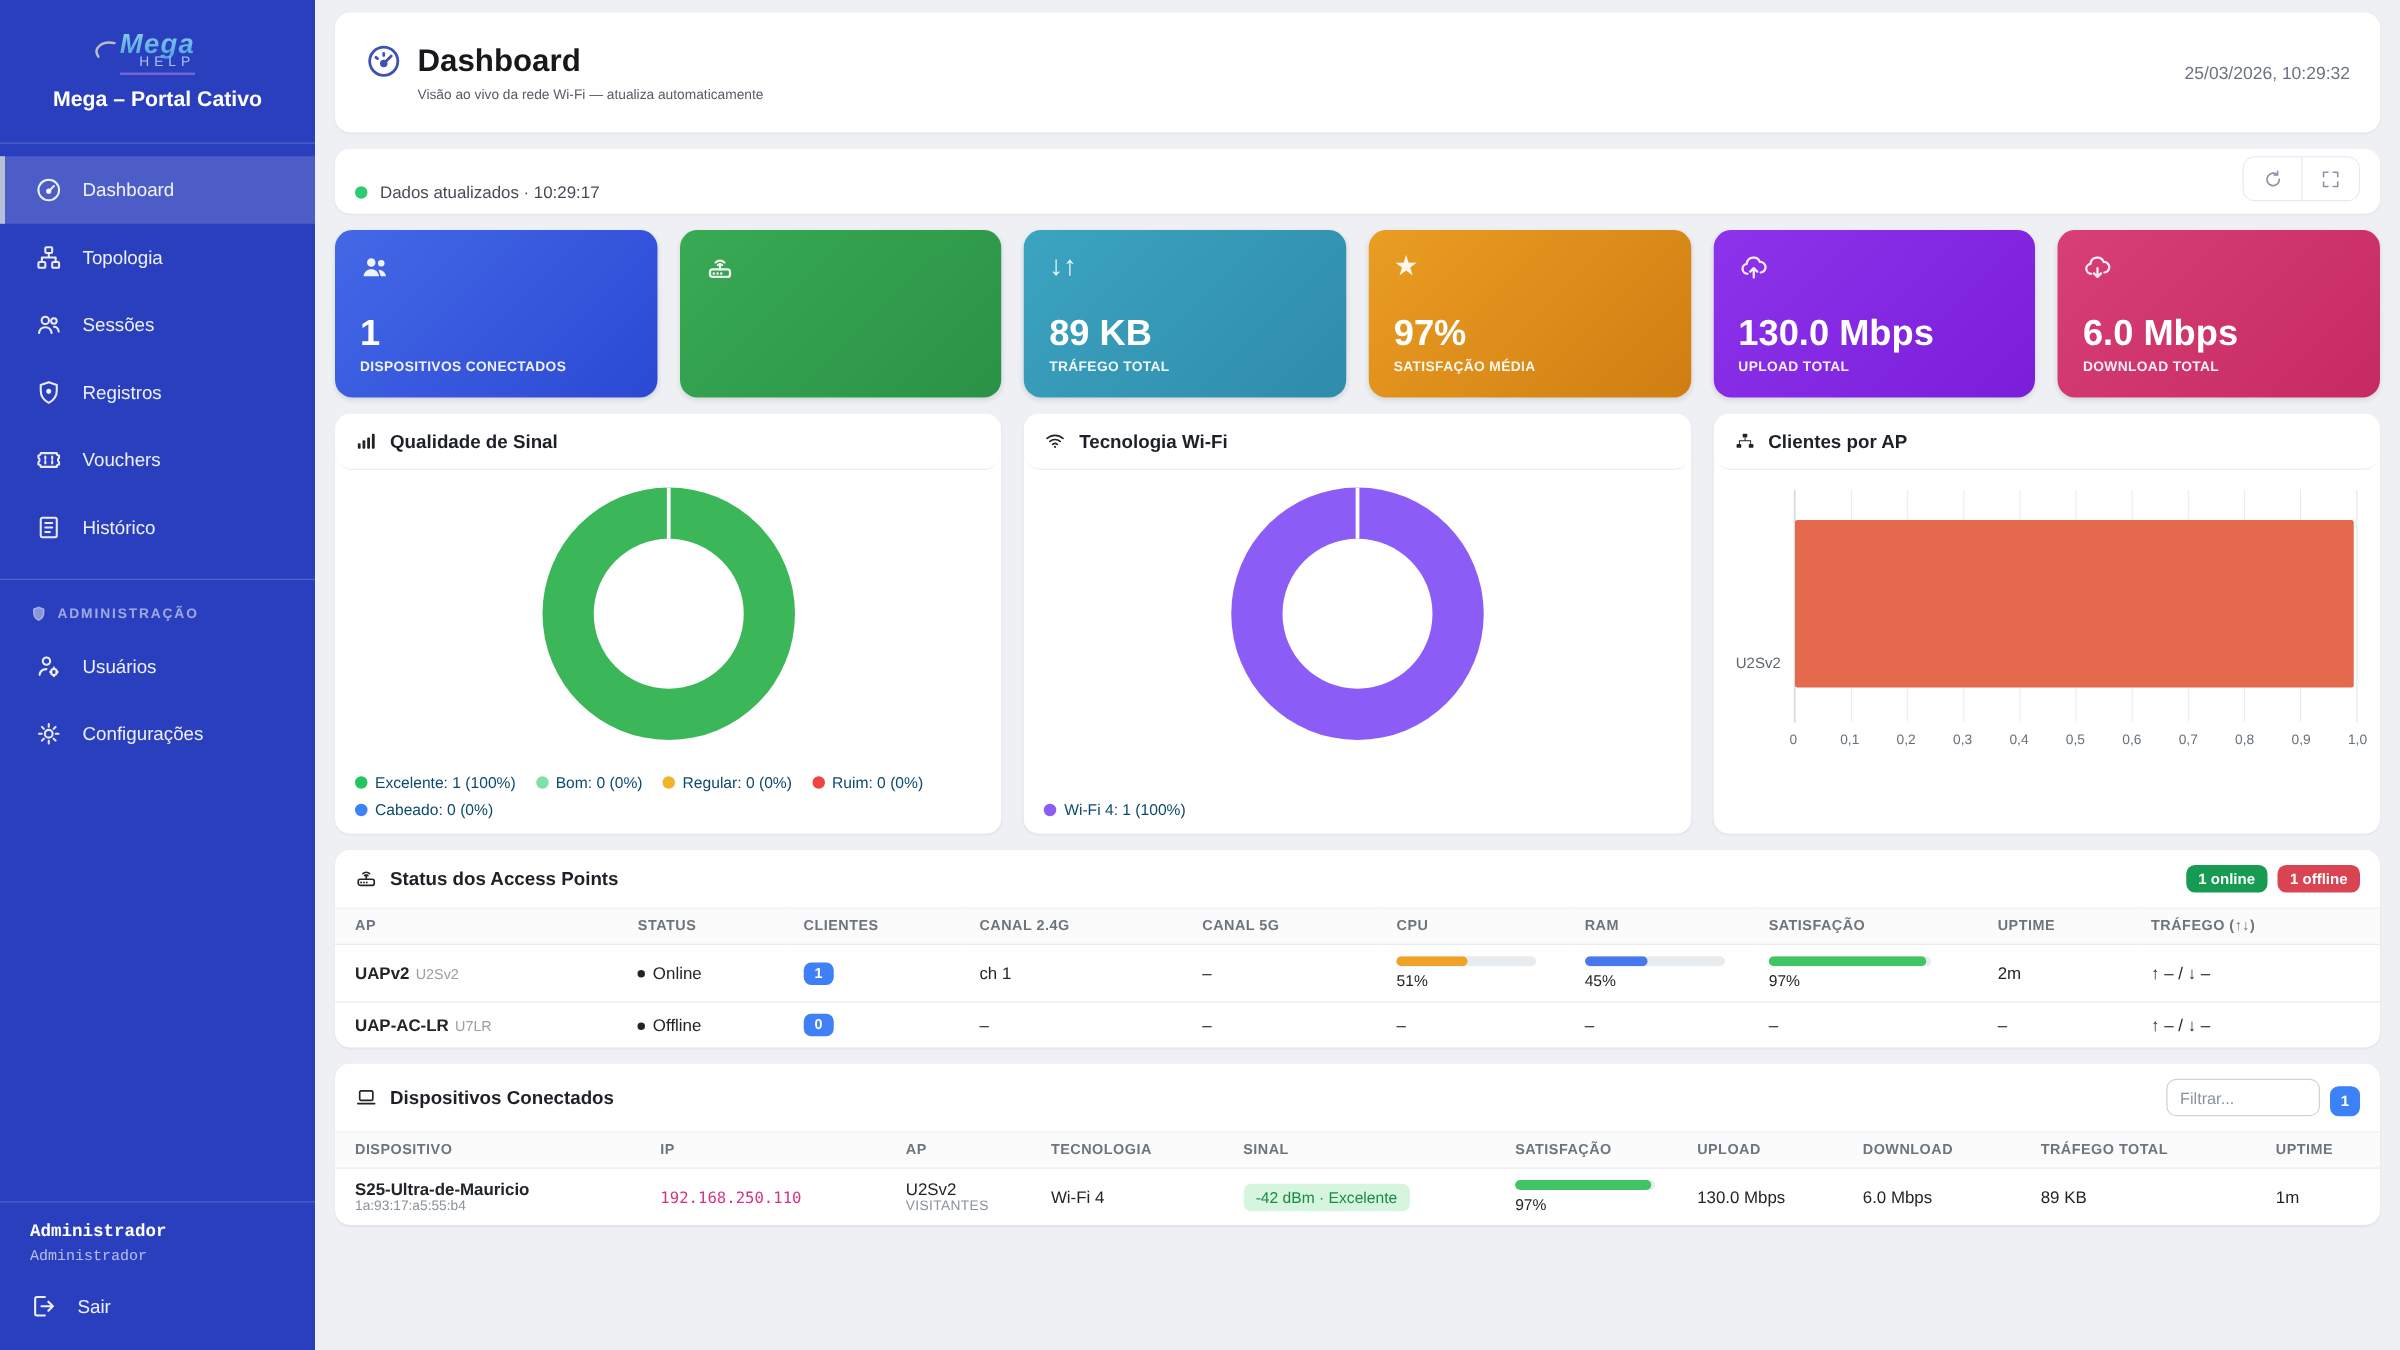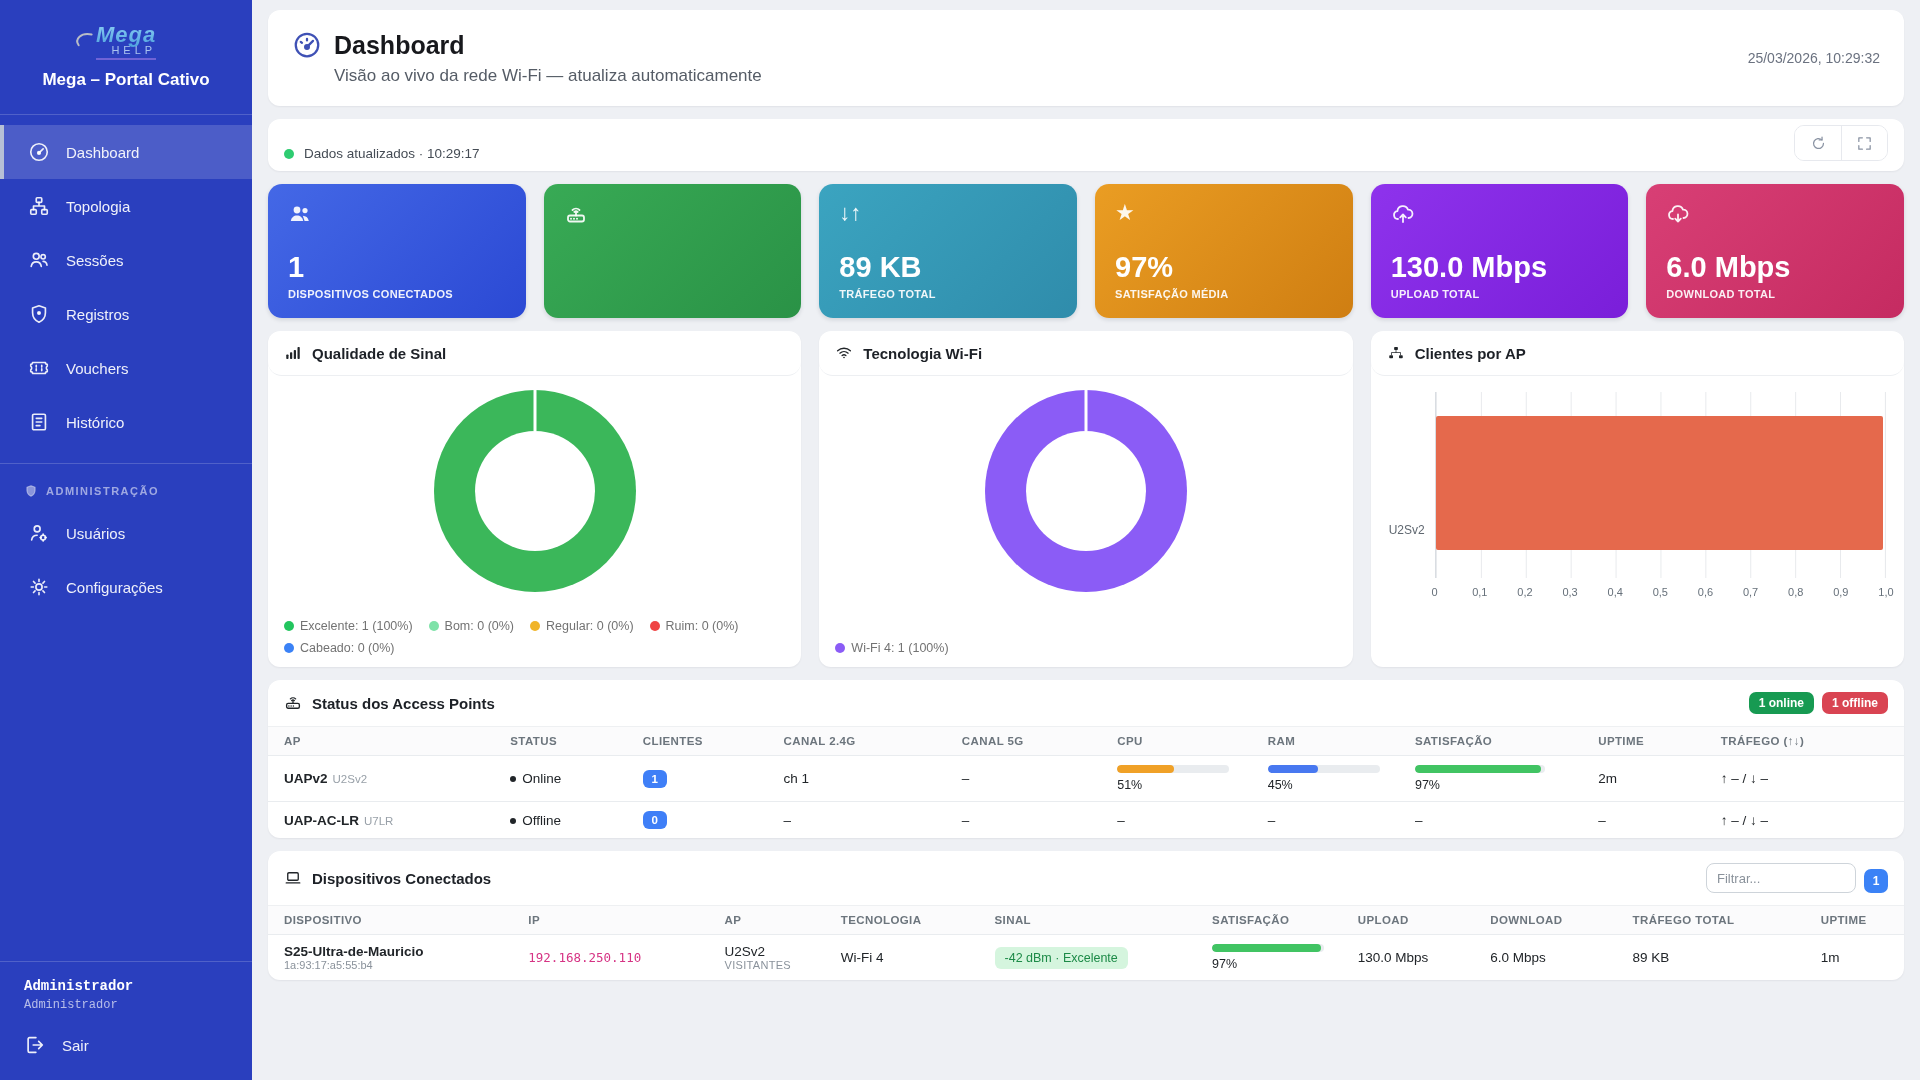--- a/index.html
+++ b/index.html
@@ -33,21 +33,21 @@
   
   .main { flex:1; padding:10px 16px 0; display:flex; flex-direction:column; gap:13px; }
   .card { background:#fff; border-radius:12px; box-shadow:0 1px 2px rgba(16,24,40,.06); }
 
   
   .page-header { display:flex; align-items:center; justify-content:space-between; padding:18px 24px; height:96px; }
   .ph-left { display:flex; flex-direction:column; gap:6px; }
   .ph-titlerow { display:flex; align-items:center; gap:12px; }
   .ph-icon { width:30px; height:30px; color:#3f51b5; }
   .page-title { font-size:25px; font-weight:bold; color:#17181c; }
-  .page-subtitle { font-size:17px; color:#555c66; margin-left:42px; }
+  .page-subtitle { font-size:11px; color:#555c66; margin-left:42px; }
   .page-timestamp { font-size:14px; color:#6b7280; }
 
   
   .status-bar { display:flex; align-items:flex-end; justify-content:space-between; padding:10px 16px; height:52px; }
   .sb-left { display:flex; align-items:center; gap:10px; font-size:13.5px; color:#454c55; }
   .dot-green { width:10px; height:10px; border-radius:50%; background:#2ecc71; }
   .sb-actions { display:flex; border:1px solid #e7e9ee; border-radius:10px; overflow:hidden; }
   .sb-btn { width:46px; height:34px; display:flex; align-items:center; justify-content:center; background:#fff; border:none; color:#8a93a3; cursor:pointer; }
   .sb-btn + .sb-btn { border-left:1px solid #e7e9ee; }
   .sb-btn .ico { width:17px; height:17px; }
@@ -70,21 +70,21 @@
   .chart-card { flex:1; height:336px; display:flex; flex-direction:column; }
   .card-title-row { display:flex; align-items:center; gap:10px; padding:13px 16px; border-bottom:1px solid #edeff2;border-radius:14px; }
   .card-title-row .ico { width:18px; height:18px; color:#212529; }
   .card-title { font-size:15px; font-weight:bold; color:#1d2127; }
   .donut-area { flex:1; display:flex; align-items:flex-start; justify-content:center; padding-top:14px; }
   .donut { width:202px; height:202px; border-radius:50%; position:relative; }
   .donut.green { background:#3bb75a; }
   .donut.purple { background:#8b5cf6; }
   .donut::after { content:""; position:absolute; inset:41px; background:#fff; border-radius:50%; }
   .donut .notch { position:absolute; top:0; left:50%; transform:translateX(-50%); width:3px; height:41px; background:#fff; }
-  .legend { padding:6px 16px 12px; display:flex; flex-wrap:wrap; column-gap:16px; row-gap:8px; font-size:12.5px; color:#737373; }
+  .legend { padding:6px 16px 12px; display:flex; flex-wrap:wrap; column-gap:16px; row-gap:8px; font-size:12.5px; color:#0c4a6e; }
   .legend-item { display:flex; align-items:center; gap:6px; }
   .ldot { width:10px; height:10px; border-radius:50%; }
 
   
   .hbar-wrap { flex:1; display:flex; padding:16px 18px 0 8px; }
   .hbar-ylabel { width:56px; display:flex; align-items:center; justify-content:flex-end; padding-right:10px; font-size:12px; color:#5f6770; }
   .hbar-plotcol { flex:1; display:flex; flex-direction:column; }
   .hbar-plot { height:186px; position:relative; border-left:1px solid #d9dde2; border-right:1px solid #e8eaed;
     background-image:linear-gradient(to right,#e8eaed 1px,transparent 1px); background-size:10% 100%; }
   .hbar-bar { position:absolute; left:0; top:13%; height:72%; background:#e5694c; border-radius:2px; }
@@ -109,21 +109,21 @@
   .dot-dark { display:inline-block; width:6px; height:6px; border-radius:50%; background:#212529; margin-right:6px; vertical-align:middle; }
   .count-badge { display:inline-block; min-width:24px; text-align:center; background:#3f7ff7; color:#fff; font-size:11.5px; font-weight:bold; padding:3px 7px; border-radius:6px; }
   .bar-track { width:112px; height:8px; border-radius:4px; background:#e9ecef; overflow:hidden; margin-bottom:4px; }
   .bar-fill { display:block; height:100%; border-radius:4px; }
   .fill-orange { background:#f0a127; }
   .fill-blue { background:#4878f0; }
   .fill-green { background:#41c463; }
   .pct-text { font-size:12.5px; color:#212529; }
   .ip-mono { font-family:"DejaVu Sans Mono", monospace; font-size:12.5px; color:#d63384; }
   .sig-badge { display:inline-block; background:#d5f5de; color:#1c8a47; font-size:12.5px; padding:4px 10px; border-radius:6px; }
-  .filter-input { width:150px; height:30px; border:1px solid #ced4da; border-radius:8px; padding:0 10px; font-size:13px; color:#333; font-family:"Liberation Sans", sans-serif; }
+  .filter-input { width:123px; height:30px; border:1px solid #ced4da; border-radius:8px; padding:0 10px; font-size:13px; color:#333; font-family:"Liberation Sans", sans-serif; }
   .filter-input::placeholder { color:#8a929b; }
   .sq-badge { display:inline-flex; align-items:center; justify-content:center; width:24px; height:24px; background:#3b82f6; color:#fff; font-size:12px; font-weight:bold; border-radius:7px; }
 </style>
 </head>
 <body>
 
 <aside class="sidebar">
   <div class="brand">
     <div class="brand-logo">
       <span class="swoosh">

